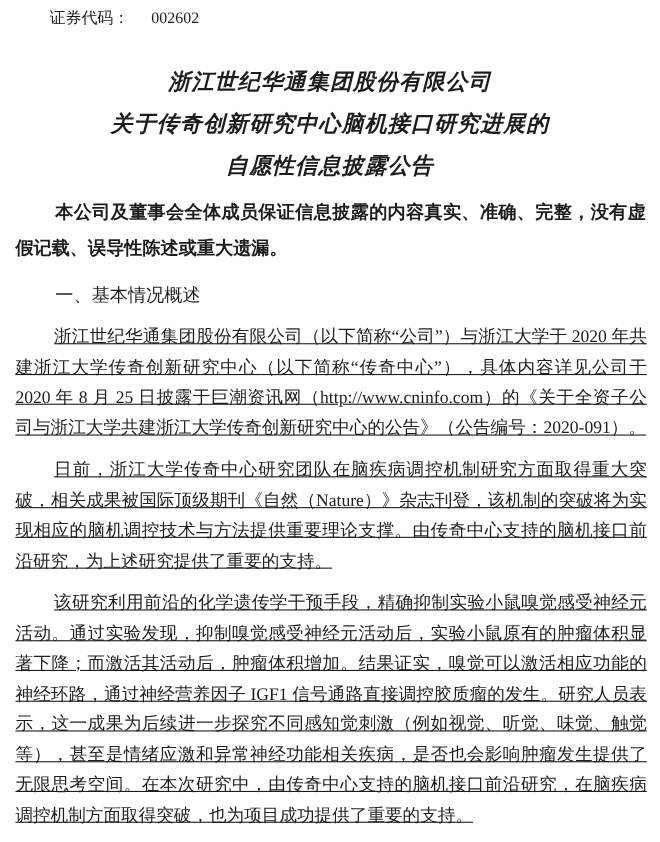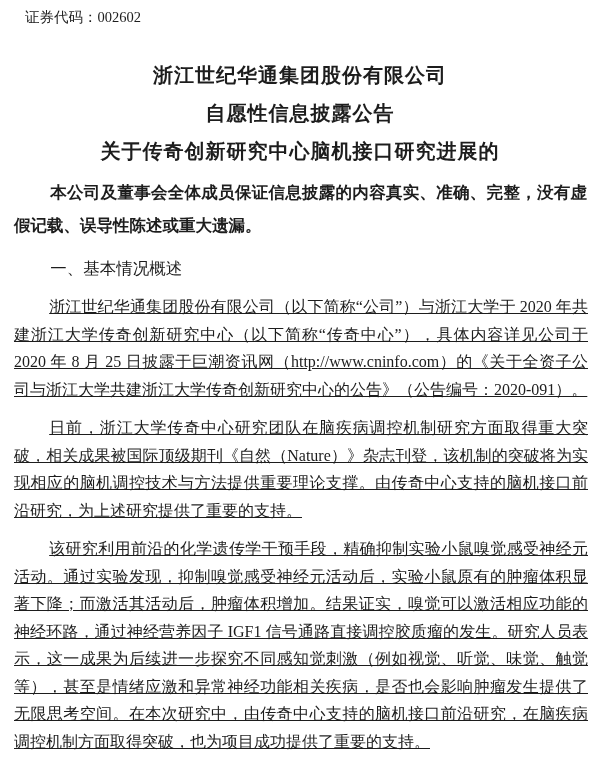--- a/index.html
+++ b/index.html
@@ -20,30 +20,31 @@
   
   .doc-header {
     display: flex;
     justify-content: space-between;
     align-items: baseline;
     padding: 9px 10px 0 25px;
     font-size: 14.5px;
     line-height: 17px;
     white-space: nowrap;
   }
-  .doc-header .hcell span { display: inline; }
+  .doc-header .hcell span { display: inline; margin-left: 20px; }
 
   
   .title-block {
     margin-top: 30px;
     text-align: center;
     font-weight: bold;
     font-size: 20px;
     line-height: 38px;
     letter-spacing: 1px;
+    font-style: italic;
   }
 
   
   .disclaimer {
     margin: 6px 13px 0 14px;
     font-weight: bold;
     font-size: 16.5px;
     line-height: 33px;
     text-indent: 2.2em;
     text-align: justify;
@@ -77,22 +78,22 @@
 <div class="page">
 
   <div class="doc-header">
     <div class="hcell">
       <span>证券代码：</span><span>002602</span>
     </div>
   </div>
 
   <div class="title-block">
     <div class="title-line">浙江世纪华通集团股份有限公司</div>
+    <div class="title-line">关于传奇创新研究中心脑机接口研究进展的</div>
     <div class="title-line">自愿性信息披露公告</div>
-    <div class="title-line">关于传奇创新研究中心脑机接口研究进展的</div>
   </div>
 
   <p class="disclaimer">本公司及董事会全体成员保证信息披露的内容真实、准确、完整，没有虚假记载、误导性陈述或重大遗漏。</p>
 
   <h2 class="section-heading">一、基本情况概述</h2>
 
   <div class="body-text">
     <p class="body-para">浙江世纪华通集团股份有限公司（以下简称“公司”）与浙江大学于 2020 年共建浙江大学传奇创新研究中心（以下简称“传奇中心”），具体内容详见公司于 2020 年 8 月 25 日披露于巨潮资讯网（http://www.cninfo.com）的《关于全资子公司与浙江大学共建浙江大学传奇创新研究中心的公告》（公告编号：2020-091）。</p>
     <p class="body-para">日前，浙江大学传奇中心研究团队在脑疾病调控机制研究方面取得重大突破，相关成果被国际顶级期刊《自然（Nature）》杂志刊登，该机制的突破将为实现相应的脑机调控技术与方法提供重要理论支撑。由传奇中心支持的脑机接口前沿研究，为上述研究提供了重要的支持。</p>
     <p class="body-para">该研究利用前沿的化学遗传学干预手段，精确抑制实验小鼠嗅觉感受神经元活动。通过实验发现，抑制嗅觉感受神经元活动后，实验小鼠原有的肿瘤体积显著下降；而激活其活动后，肿瘤体积增加。结果证实，嗅觉可以激活相应功能的神经环路，通过神经营养因子 IGF1 信号通路直接调控胶质瘤的发生。研究人员表示，这一成果为后续进一步探究不同感知觉刺激（例如视觉、听觉、味觉、触觉等），甚至是情绪应激和异常神经功能相关疾病，是否也会影响肿瘤发生提供了无限思考空间。在本次研究中，由传奇中心支持的脑机接口前沿研究，在脑疾病调控机制方面取得突破，也为项目成功提供了重要的支持。</p>

